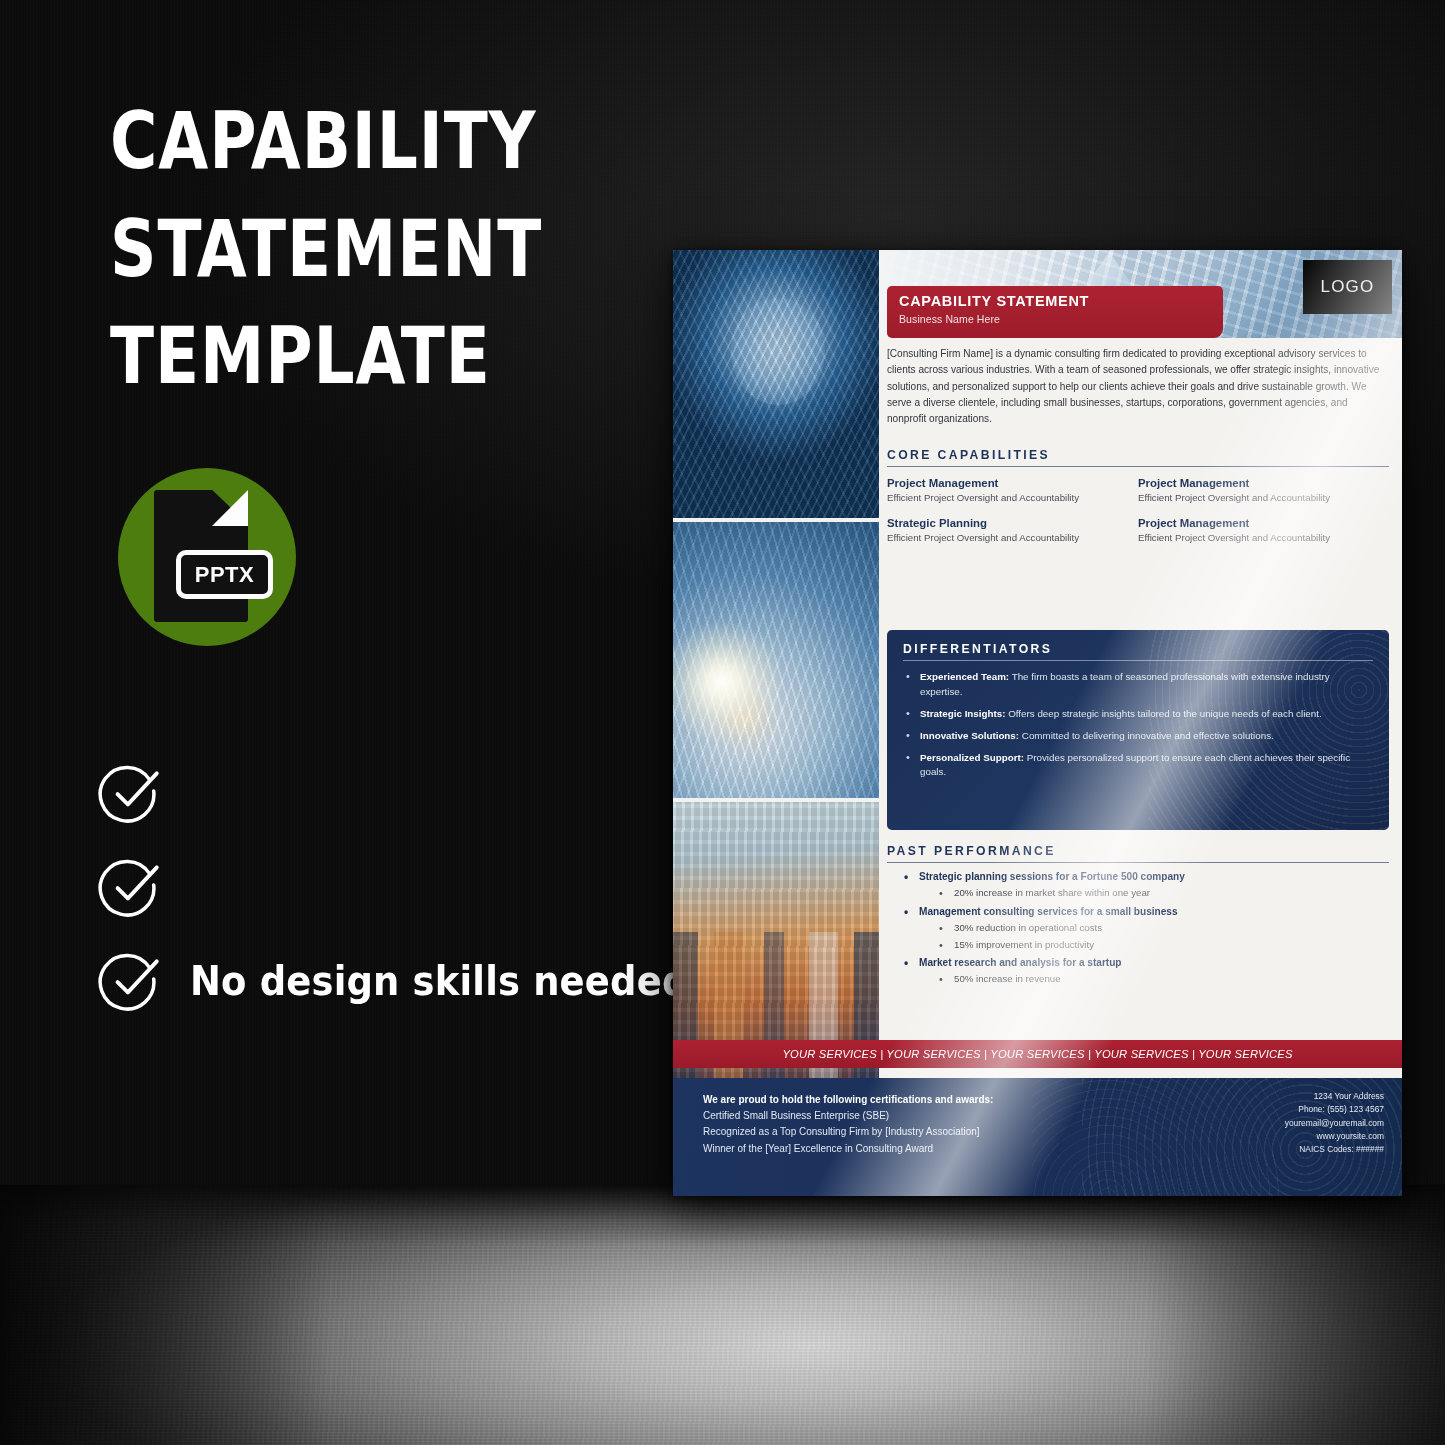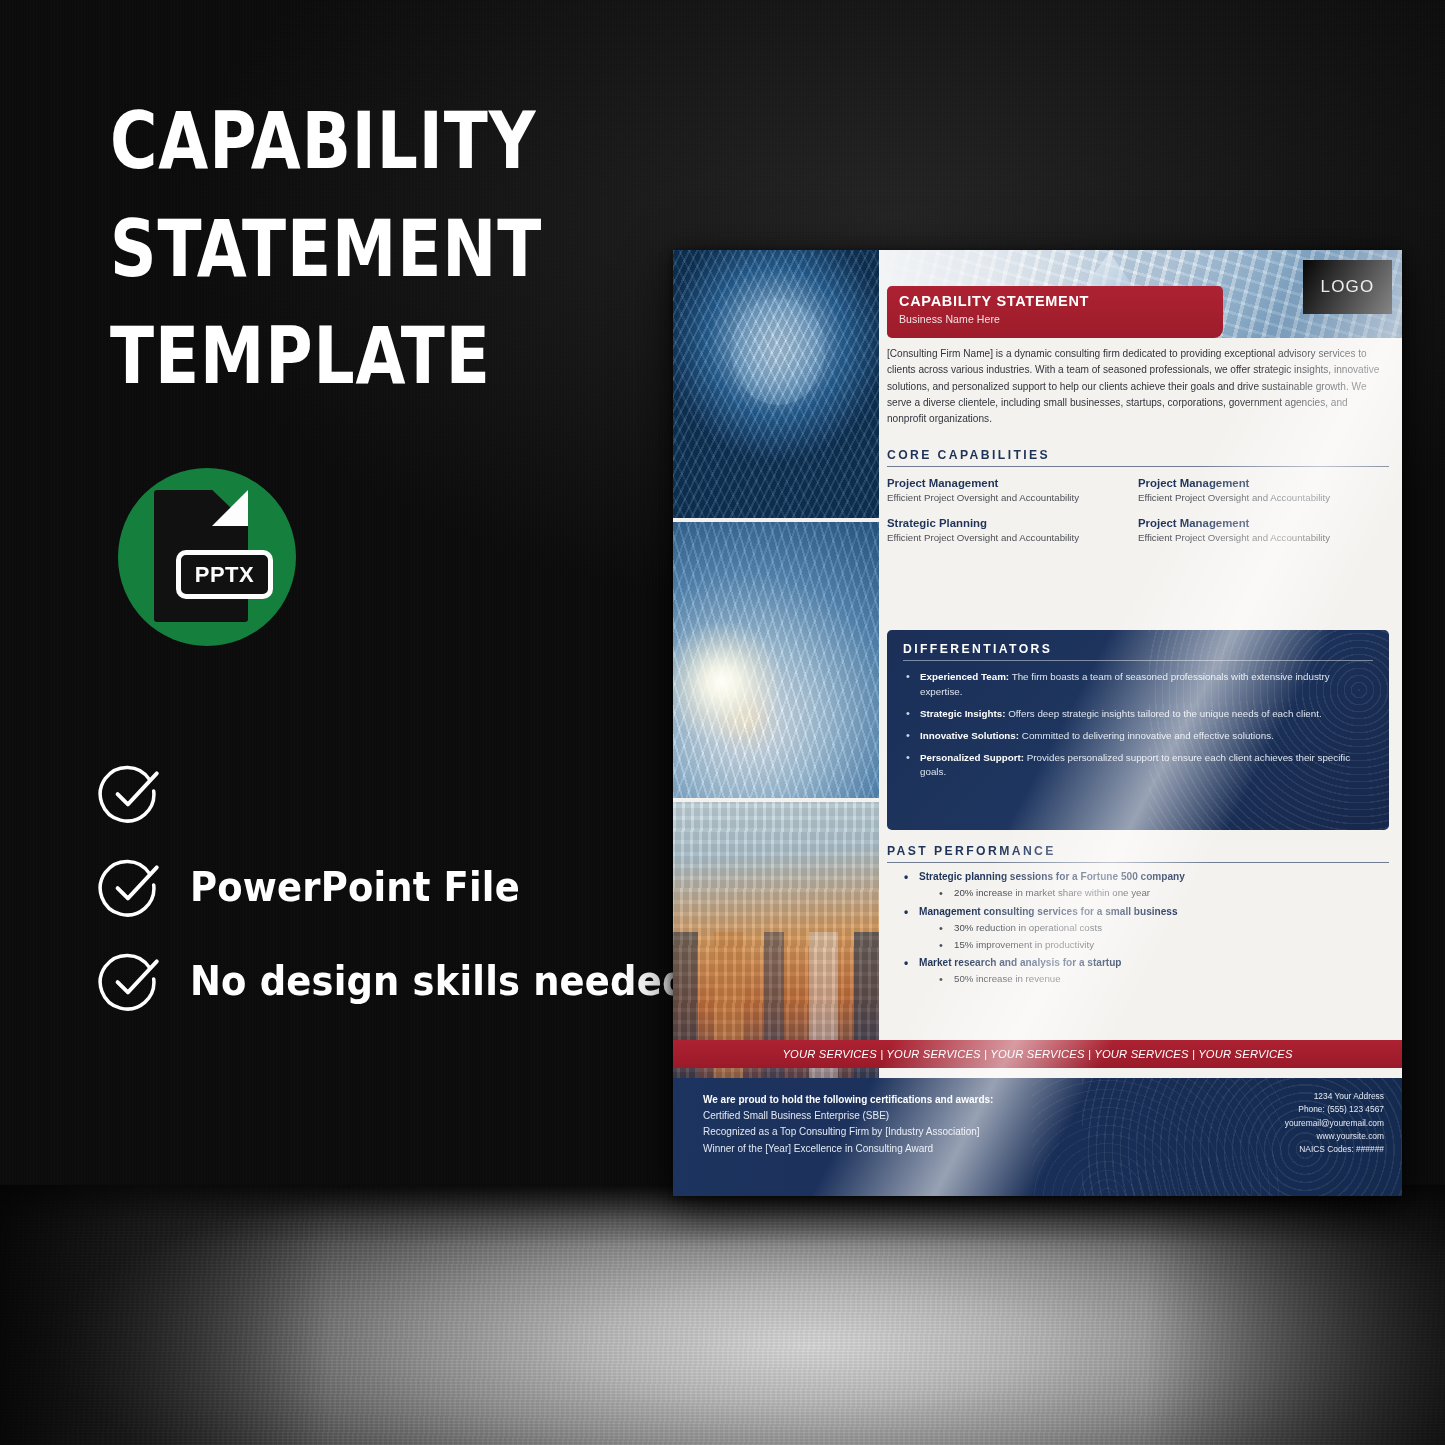--- a/index.html
+++ b/index.html
@@ -63,21 +63,21 @@
     letter-spacing:1px;
     text-transform:uppercase;
     transform:scaleX(.92);
     transform-origin:left top;
   }
 
   
   #pptx-badge {
     position:absolute; left:118px; top:468px;
     width:178px; height:178px; border-radius:50%;
-    background:#15803d;
+    background:#4d7c0f;
   }
   #pptx-doc {
     position:absolute; left:36px; top:22px; width:94px; height:132px;
     background:#111;
     border-radius:3px 0 3px 3px;
     clip-path:polygon(0 0, 62% 0, 100% 26%, 100% 100%, 0 100%);
   }
   #pptx-fold2 {
     position:absolute; left:94px; top:22px; width:36px; height:36px;
     background:#fdfdfd;
@@ -333,21 +333,20 @@
         <path d="M50 19 A26 26 0 1 0 54 30" fill="none" stroke="#ffffff" stroke-width="3.4" stroke-linecap="round"></path>
         <path d="M19 33 L29 43 L57 13" fill="none" stroke="#ffffff" stroke-width="3.8" stroke-linecap="round" stroke-linejoin="round"></path>
       </svg>
     </div>
 
     <div class="feat-row">
       <svg class="feat-ico" viewBox="0 0 64 64">
         <path d="M50 19 A26 26 0 1 0 54 30" fill="none" stroke="#ffffff" stroke-width="3.4" stroke-linecap="round"></path>
         <path d="M19 33 L29 43 L57 13" fill="none" stroke="#ffffff" stroke-width="3.8" stroke-linecap="round" stroke-linejoin="round"></path>
       </svg>
-      <div class="feat-label">PowerPoint File</div>
     </div>
 
     <div class="feat-row">
       <svg class="feat-ico" viewBox="0 0 64 64">
         <path d="M50 19 A26 26 0 1 0 54 30" fill="none" stroke="#ffffff" stroke-width="3.4" stroke-linecap="round"></path>
         <path d="M19 33 L29 43 L57 13" fill="none" stroke="#ffffff" stroke-width="3.8" stroke-linecap="round" stroke-linejoin="round"></path>
       </svg>
       <div class="feat-label">No design skills needed</div>
     </div>
 

